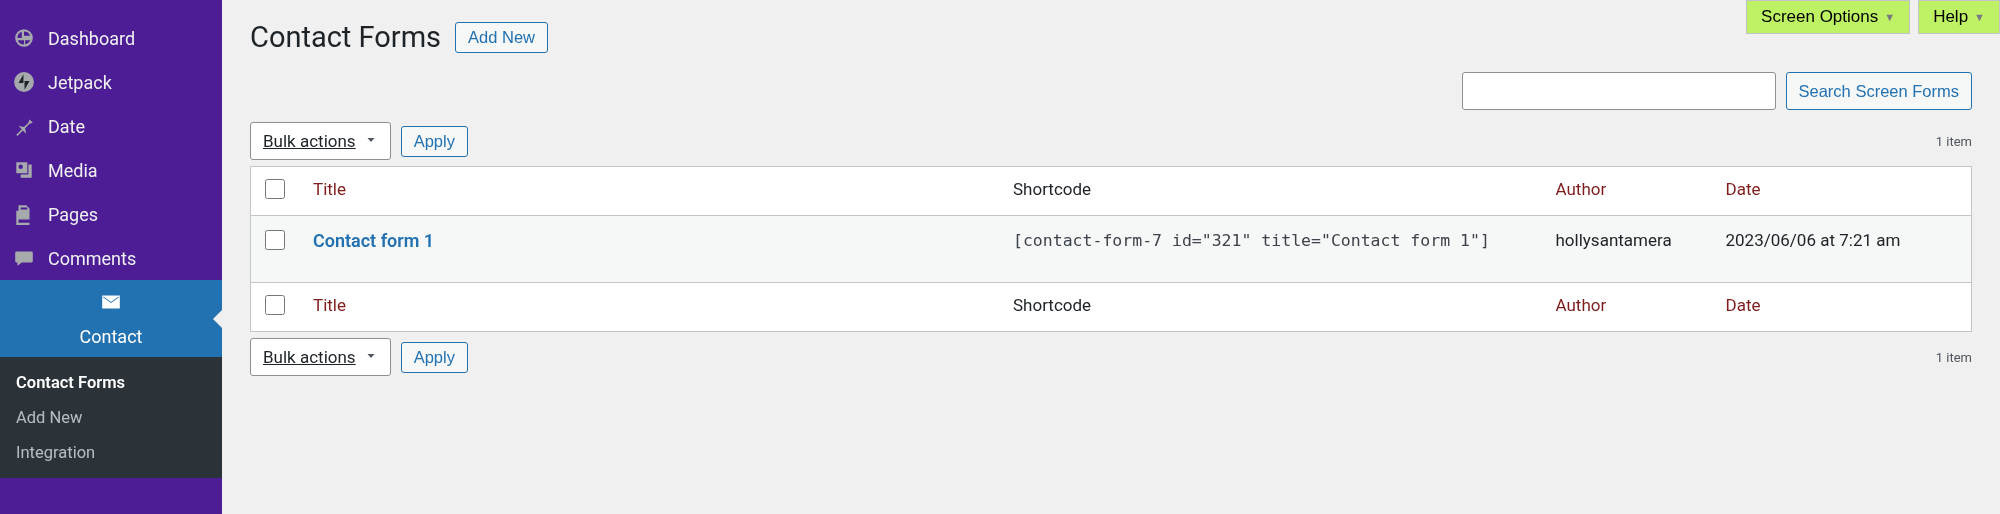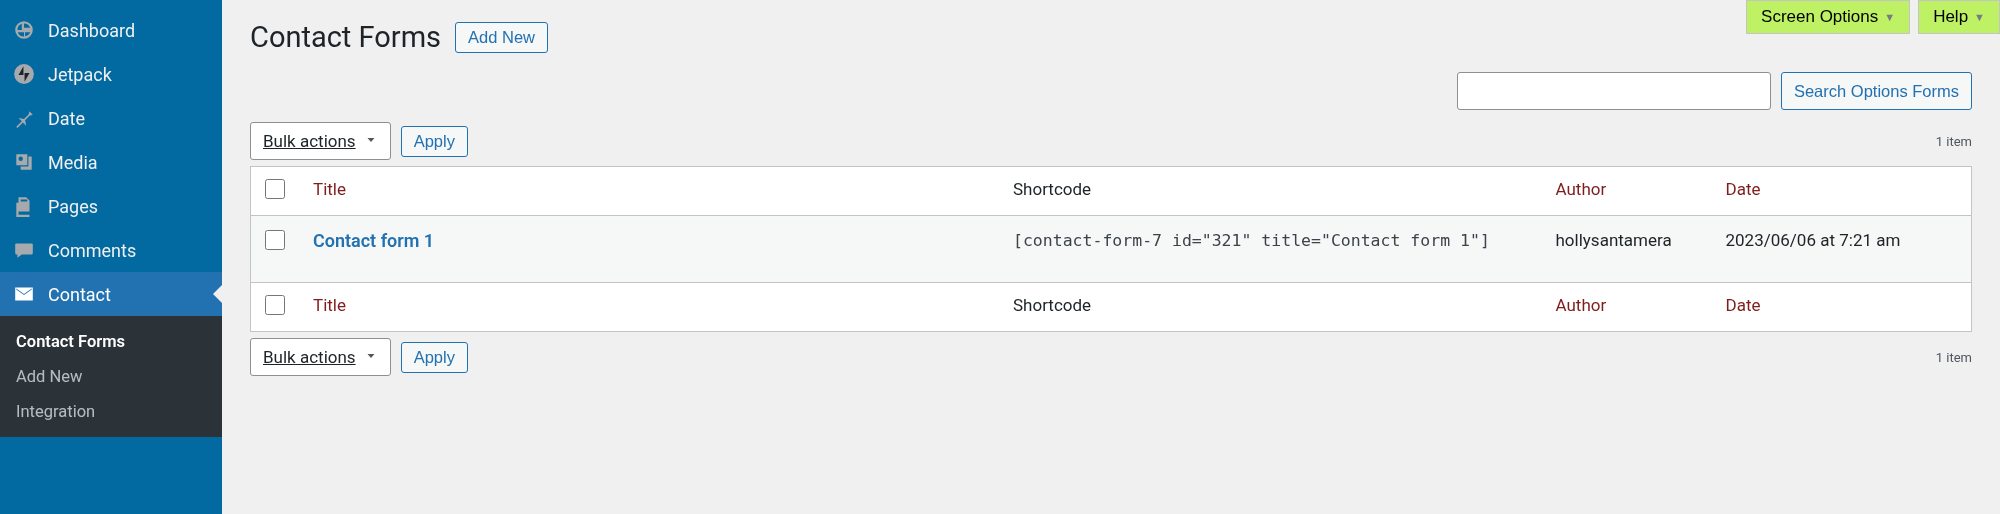--- a/index.html
+++ b/index.html
@@ -1,23 +1,23 @@
 <!DOCTYPE html>
 <html><head>
   <meta charset="utf-8">
   <style>
     * { box-sizing: border-box; margin: 0; padding: 0; }
     body { font-family: -apple-system, BlinkMacSystemFont, "Segoe UI", Roboto, Oxygen-Sans, Ubuntu, Cantarell, "Helvetica Neue", sans-serif; background: #f0f0f1; color: #1d2327; display: flex; min-height: 514px; width: 2000px; font-size: 17px; }
     a { color: #2271b1; text-decoration: none; }
 
     
-    .sidebar { width: 222px; background: #0369a1; color: #f0f0f1; flex-shrink: 0; padding-top: 8px; }
+    .sidebar { width: 222px; background: #4c1d95; color: #f0f0f1; flex-shrink: 0; padding-top: 16px; }
     .menu-item { display: flex; align-items: center; gap: 12px; padding: 10px 12px; cursor: pointer; color: #f0f0f1; font-size: 18px; }
     .menu-item .icon { width: 24px; height: 24px; display: inline-flex; align-items: center; justify-content: center; fill: #a7aaad; }
-    .menu-item.active { background: #2271b1; color: #fff; position: relative; }
+    .menu-item.active { background: #2271b1; color: #fff; position: relative; flex-direction: column; }
     .menu-item.active .icon { fill: #fff; }
     .menu-item.active::after { content: ""; position: absolute; right: -1px; top: 50%; transform: translateY(-50%); width: 0; height: 0; border-top: 10px solid transparent; border-bottom: 10px solid transparent; border-right: 10px solid #f0f0f1; }
     .submenu { background: #2c3338; padding: 8px 0; }
     .submenu-item { padding: 8px 16px; cursor: pointer; font-size: 16.5px; color: rgba(240,246,252,.7); }
     .submenu-item.active { color: #fff; font-weight: 600; }
 
     
     .main { flex: 1; padding: 10px 28px; position: relative; }
     .top-controls { position: absolute; top: 0; right: 0; display: flex; gap: 8px; }
     .screen-btn { background: #bef264; border: 1px solid #c3c4c7; padding: 6px 14px; font-size: 17px; cursor: pointer; display: flex; align-items: center; gap: 6px; }
@@ -131,21 +131,21 @@
     </button>
   </div>
 
   <div class="page-title-row">
     <h1>Contact Forms</h1>
     <button class="btn-outline">Add New</button>
   </div>
 
   <div class="search-row">
     <input type="search" value="" style="">
-    <button class="btn-outline">Search Options Forms</button>
+    <button class="btn-outline">Search Screen Forms</button>
   </div>
 
   <div class="tablenav">
     <div class="tablenav-left">
       <div class="select">
         <span>Bulk actions</span>
         <span><svg width="14" height="14" viewBox="0 0 20 20" fill="#50575e">
               <path d="M5 7l5 6 5-6H5z"></path>
             </svg></span>
       </div>

